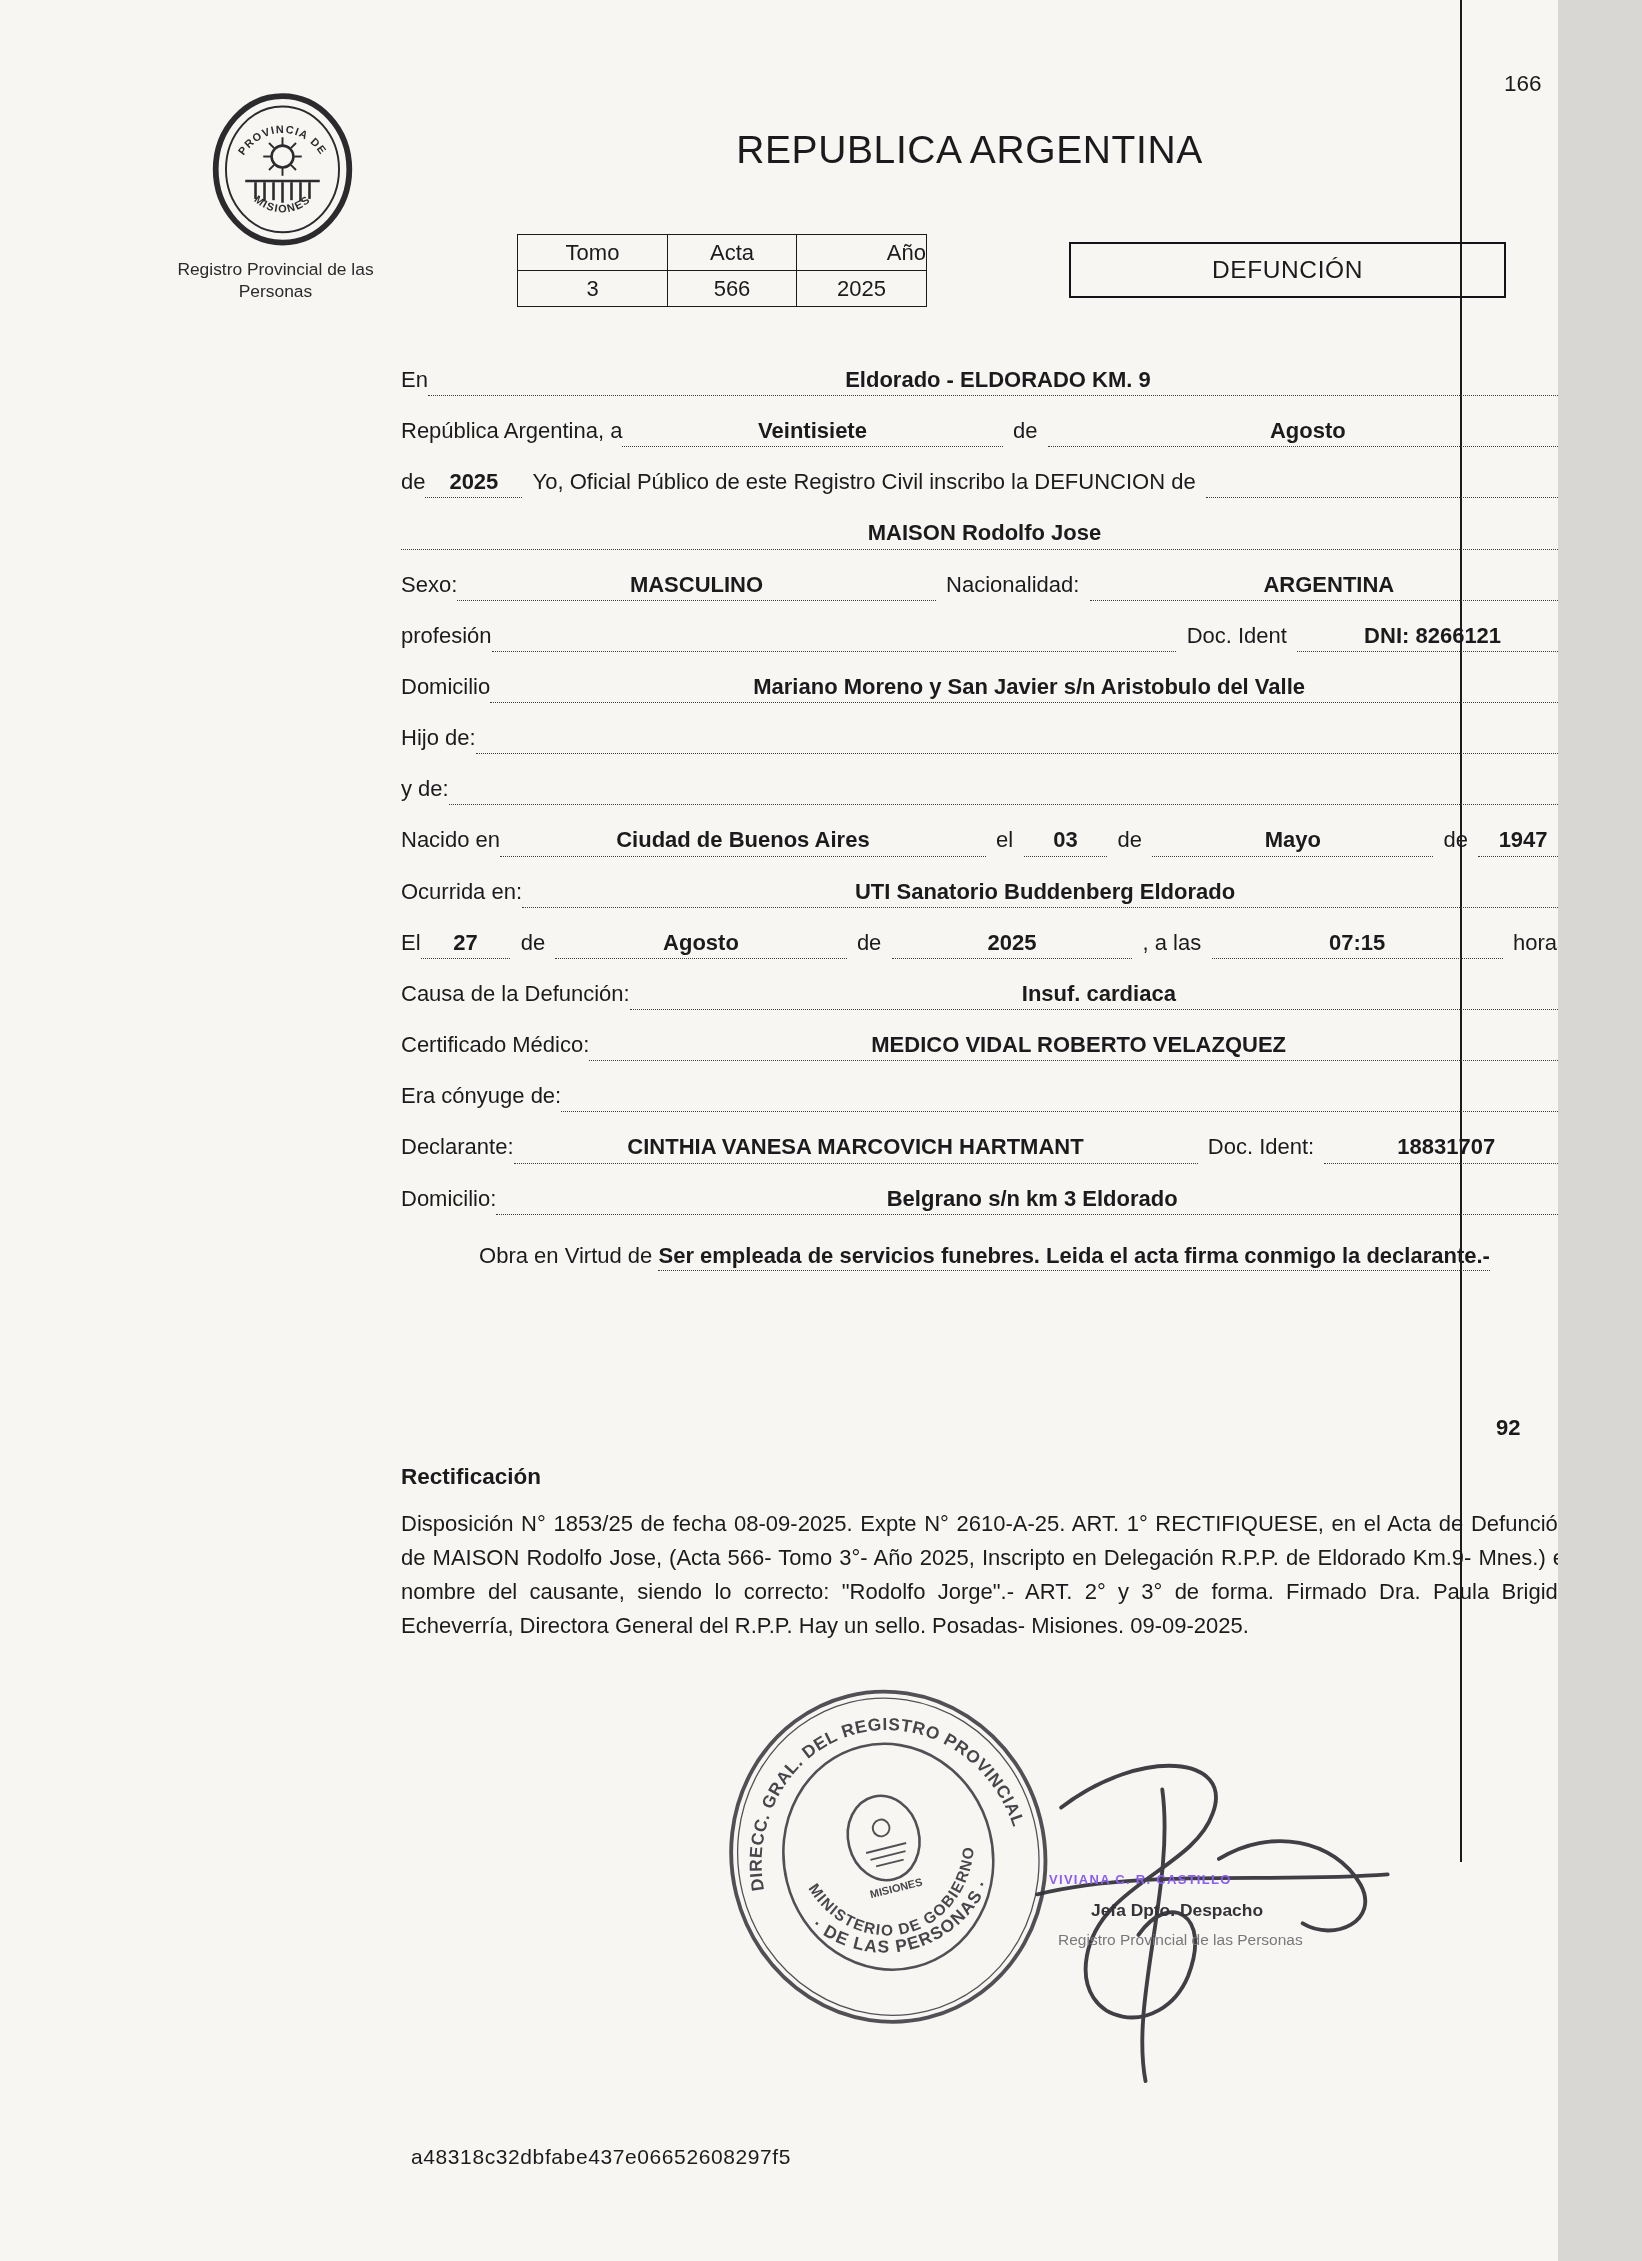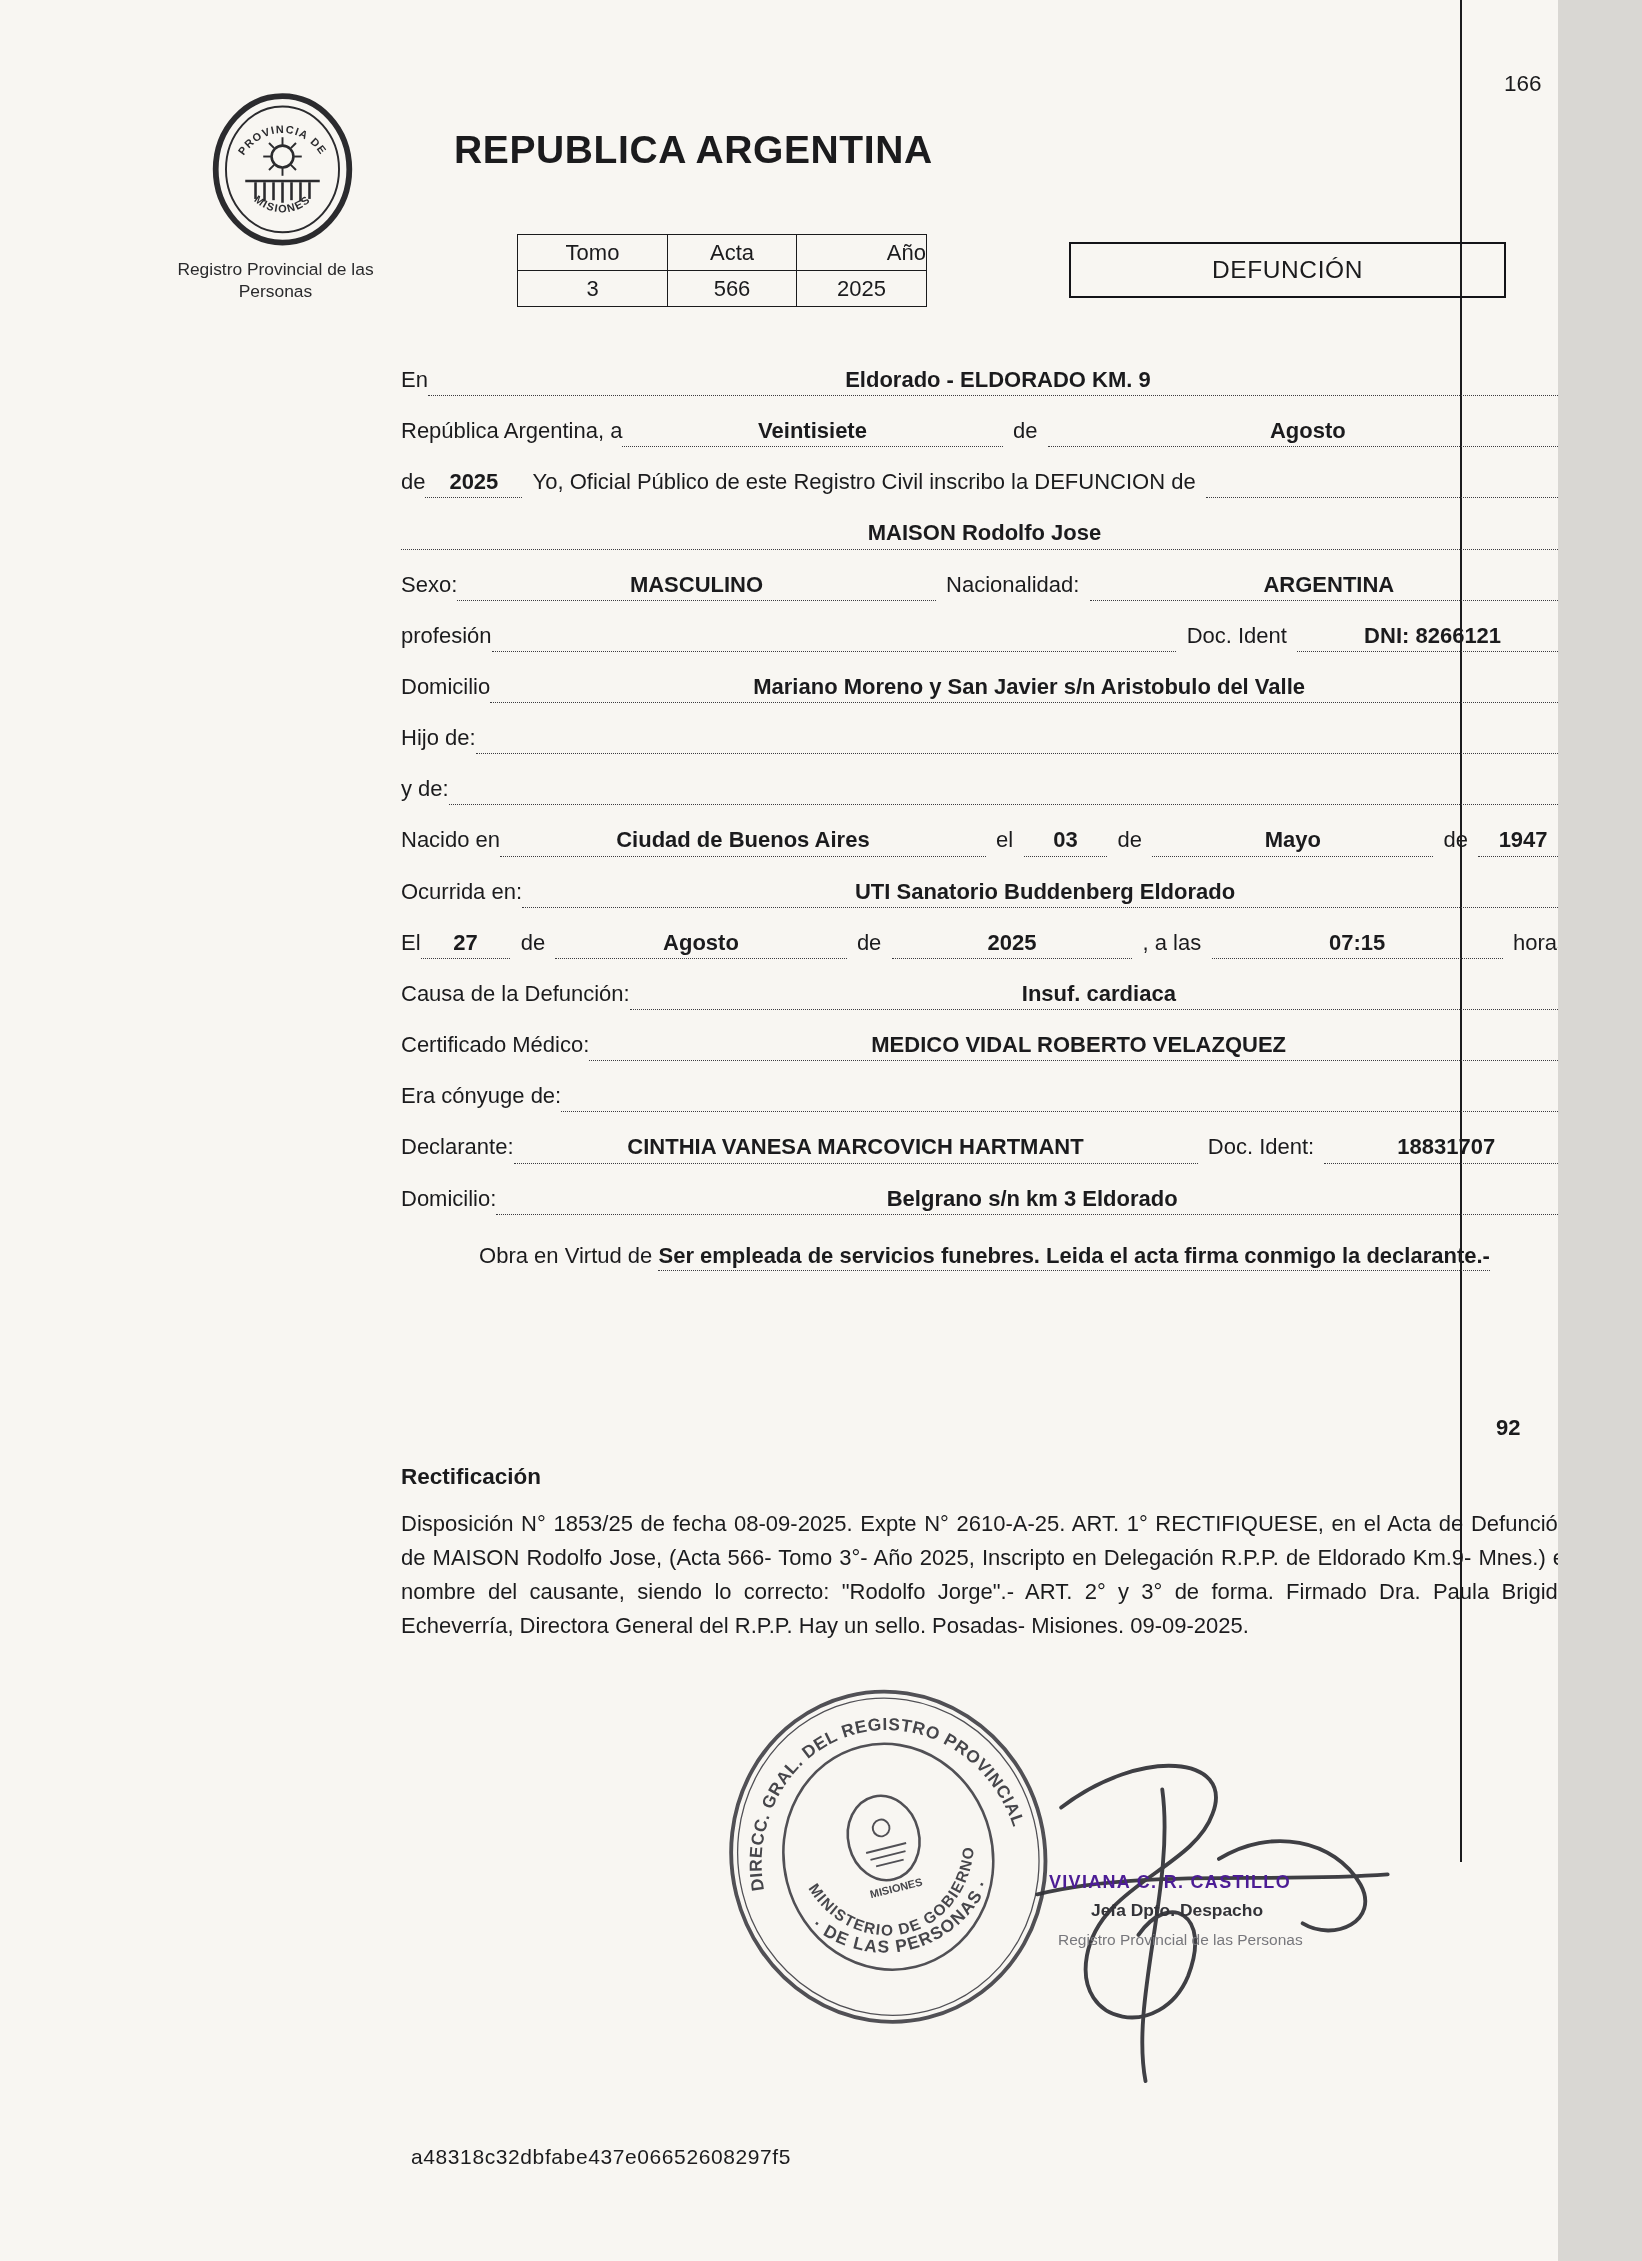--- a/index.html
+++ b/index.html
@@ -7,21 +7,21 @@
     position:relative; width:1558px; height:2261px;
     background:#f8f6f2; overflow:hidden;
     font-family:"Liberation Sans", sans-serif; color:#1b1b1d;
   }
   .vline { position:absolute; left:1460px; top:0; width:1.9px; height:1862px; background:#1c1c1e; }
 
   
   .corner-num { position:absolute; left:1504px; top:71px; font-size:22.5px; }
   .logo-wrap { position:absolute; left:205px; top:91px; width:155px; text-align:center; }
   .logo-caption { position:absolute; left:169px; top:259px; width:213px; text-align:center; font-size:17.4px; line-height:1.25; color:#2a2a2c; }
-  .doc-title { position:absolute; left:454px; top:128px; width:1031px; text-align:left; font-size:39px; font-weight:bold; letter-spacing:0.6px; }
+  .doc-title { position:absolute; left:454px; top:128px; width:1031px; text-align:center; font-size:39px; font-weight:normal; letter-spacing:0.6px; }
   .rec-table { position:absolute; left:505px; top:234px; border-collapse:collapse;margin-left:12px; }
   .rec-table td { border:1.9px solid #1b1b1d; text-align:center; font-size:22px; height:35px; padding:0; }
   .rec-table td.c1 { width:149px; } .rec-table td.c2 { width:128px; } .rec-table td.c3 { width:129px;text-align:right; }
   .def-box { position:absolute; left:1069px; top:242px; width:433px; height:52px; border:2.6px solid #141418;
              display:flex; align-items:center; justify-content:center; font-size:24.5px; letter-spacing:0.6px; }
 
   
   .form { position:absolute; left:401px; top:366px; width:1167px; font-size:22px; line-height:1.24; }
   .fline { display:flex; align-items:baseline; margin-bottom:21px; }
   .lbl { white-space:nowrap; }
@@ -36,21 +36,21 @@
   .mid-num { position:absolute; left:1496px; top:1415px; font-size:22px;font-weight:bold; }
   .rect-section { position:absolute; left:401px; top:1464px; width:1169px; }
   .rect-title { font-size:22.5px; font-weight:bold; margin-bottom:17px; }
   .rect-body { font-size:22px; line-height:1.55; text-align:justify; }
 
   
   .stamp-wrap { position:absolute; left:714px; top:1675px; width:348px; height:361px;
                 transform:rotate(-14deg); opacity:0.88; }
   .stamp-text { fill:#2e2e34; font-family:"Liberation Sans", sans-serif; font-weight:bold; }
   .sig-svg { position:absolute; left:1000px; top:1730px; width:425px; height:361px; }
-  .sig-name { position:absolute; left:1049px; top:1872px; font-size:18px; font-weight:bold; letter-spacing:1.3px; color:#4c1d95; }
+  .sig-name { position:absolute; left:1049px; top:1872px; font-size:13px; font-weight:bold; letter-spacing:1.3px; color:#8b5cf6; }
   .sig-role { position:absolute; left:1091px; top:1900px; font-size:17.4px; font-weight:bold; color:#333338; }
   .sig-org  { position:absolute; left:1058px; top:1931px; font-size:15.5px; color:#77777c; }
 
   .footer-code { position:absolute; left:411px; top:2145px; font-size:21px; letter-spacing:0.6px; }
 </style>
 </head>
 <body>
 
 <div class="page">
 

